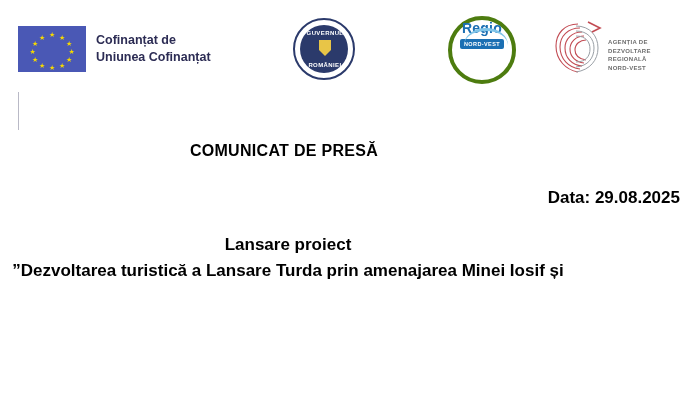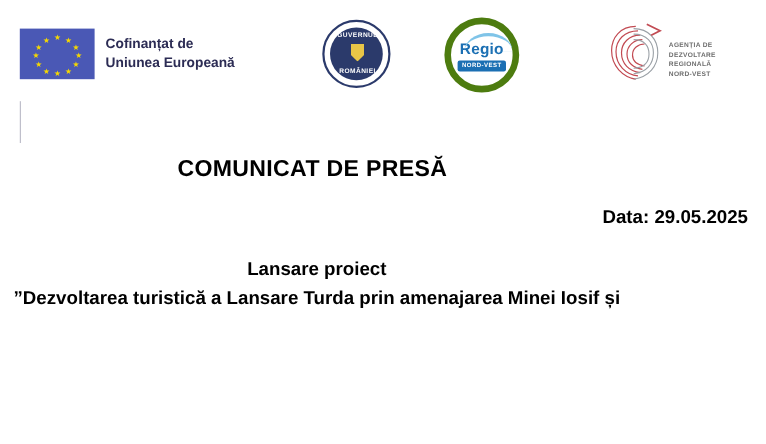--- a/index.html
+++ b/index.html
@@ -102,32 +102,31 @@
     top: 22px;
     width: 12px;
     height: 16px;
     background: #e8c547;
     clip-path: polygon(0 0, 100% 0, 100% 62%, 50% 100%, 0 62%);
   }
 
   
   .regio {
     position: absolute;
-    left: 404px;
+    left: 448px;
     top: 2px;
     width: 68px;
     height: 68px;
     border-radius: 50%;
-    border: 6px solid #4d7c0f;
+    border: 4px solid #4d7c0f;
     box-sizing: border-box;
     background: #ffffff;
     display: flex;
     flex-direction: column;
     align-items: center;
-    justify-content: center;
   }
   .regio .word {
     font-size: 14px;
     font-weight: bold;
     color: #1b6fb3;
     letter-spacing: 0.2px;
   }
   .regio .sub {
     margin-top: 3px;
     font-size: 5.5px;
@@ -184,21 +183,21 @@
     background: #b9b9c6;
   }
 
   
   .doc-title {
     position: absolute;
     top: 142px;
     left: 0;
     width: 568px;
     text-align: center;
-    font-size: 21px;
+    font-size: 16px;
     font-weight: bold;
     letter-spacing: 0.3px;
   }
   .doc-date {
     position: absolute;
     top: 188px;
     right: 16px;
     font-size: 17px;
     font-weight: bold;
   }
@@ -231,21 +230,21 @@
       <span class="eu-star" style="left:41px; top:36px;">★</span>
       <span class="eu-star" style="left:31px; top:38px;">★</span>
       <span class="eu-star" style="left:21px; top:36px;">★</span>
       <span class="eu-star" style="left:14px; top:30px;">★</span>
       <span class="eu-star" style="left:11.5px; top:22px;">★</span>
       <span class="eu-star" style="left:14px; top:14px;">★</span>
       <span class="eu-star" style="left:21px; top:7.5px;">★</span>
     </div>
     <div class="eu-text">
       <div>Cofinanțat de</div>
-      <div>Uniunea Europeană</div>
+      <div>Uniunea Cofinanțat</div>
     </div>
   </div>
 
   <div class="gov-seal">
     <div class="ring"></div>
     <div class="inner"></div>
     <div class="crest"></div>
     <div class="top-label">GUVERNUL</div>
     <div class="bottom-label">ROMÂNIEI</div>
   </div>
@@ -277,18 +276,18 @@
       <div>DEZVOLTARE REGIONALĂ</div>
       <div>NORD-VEST</div>
     </div>
   </div>
 </div>
 
 <div class="left-rule"></div>
 
 <div class="doc-title">COMUNICAT DE PRESĂ</div>
 
-<div class="doc-date">Data: 29.05.2025</div>
+<div class="doc-date">Data: 29.08.2025</div>
 
 <div class="project-block">
   <span class="line">Lansare proiect</span>
   <span class="line">”Dezvoltarea turistică a Lansare Turda prin amenajarea Minei Iosif și</span>
 </div>
 
 </body></html>

